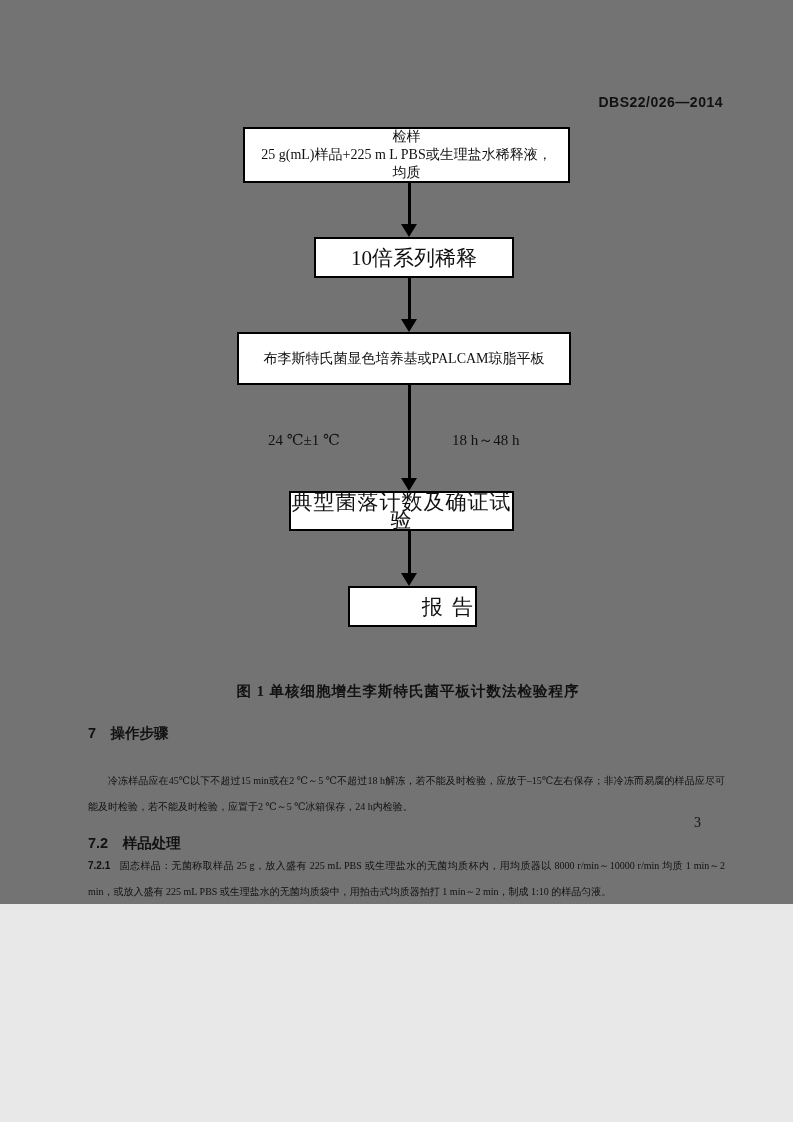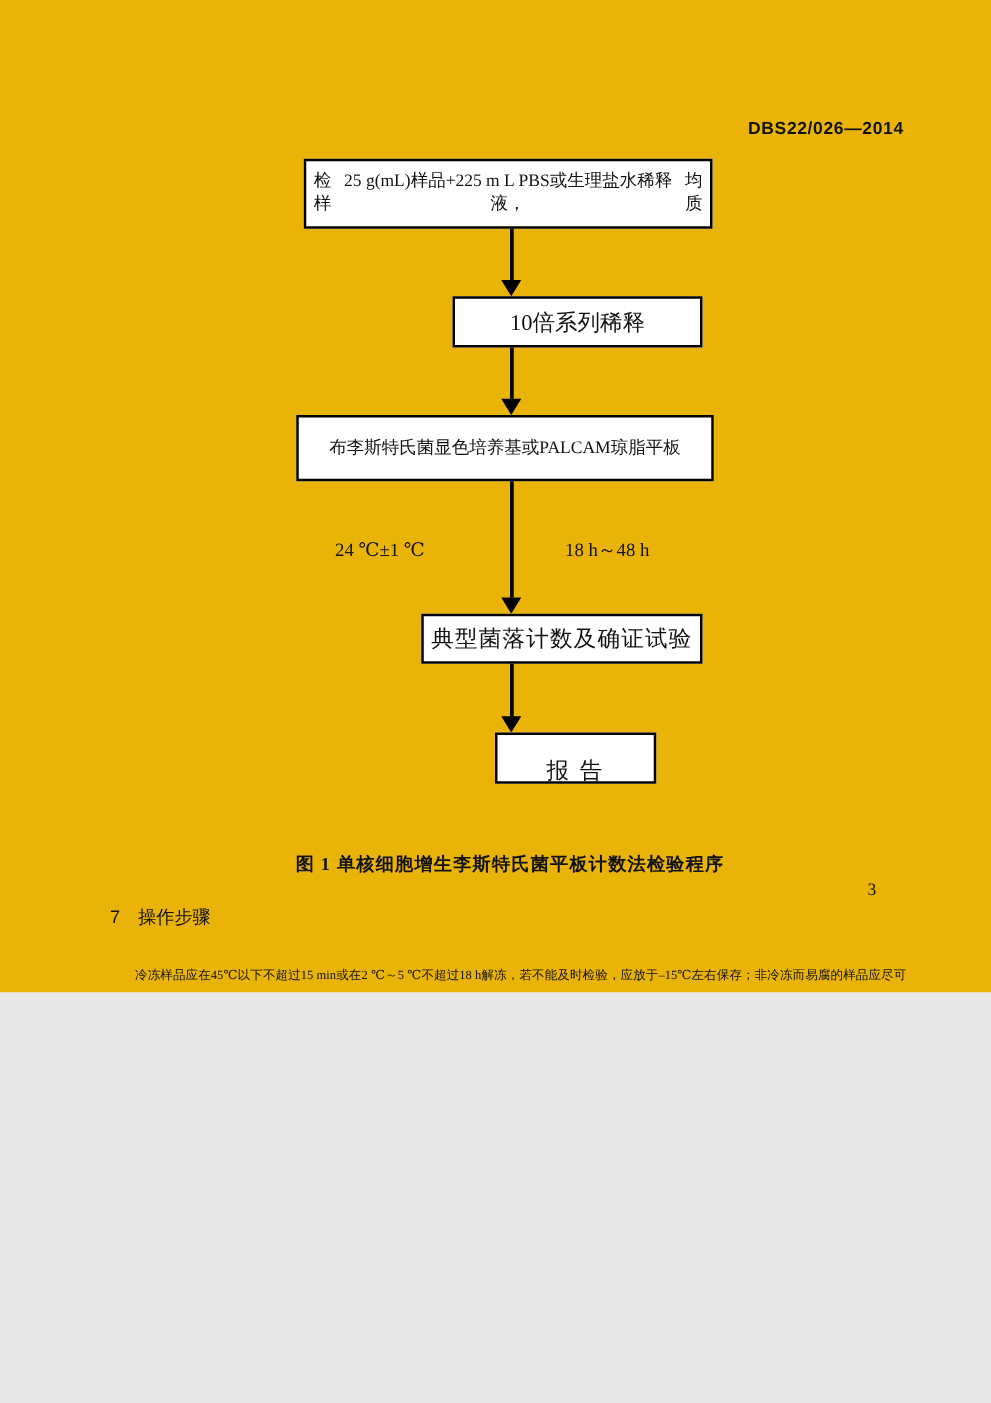--- a/index.html
+++ b/index.html
@@ -1,48 +1,49 @@
 <!DOCTYPE html>
 <html><head>
 <meta charset="utf-8">
 <style>
   * { margin: 0; padding: 0; box-sizing: border-box; }
   html, body { background: #e8e8e8; }
   .page {
     position: relative;
     width: 793px;
-    height: 794px;
+    height: 904px;
     margin: 0 auto;
-    background: #eab308;
+    background: #737373;
     font-family: "Liberation Serif", "DejaVu Serif", serif;
     color: #111111;
     overflow: hidden;
   }
   .header-code {
     position: absolute;
     top: 94px;
     right: 70px;
     font-family: "Liberation Sans", "DejaVu Sans", sans-serif;
     font-weight: bold;
     font-size: 14px;
     letter-spacing: 0.5px;
   }
   
   .fc-box {
     position: absolute;
     border: 2px solid #000;
     background: #fff;
     display: flex;
+    flex-direction: column;
     align-items: center;
     justify-content: center;
     text-align: center;
     font-size: 14px;
     line-height: 18px;
   }
-  .fc-box.single { font-size: 18px; margin-left: 48px; }
+  .fc-box.single { font-size: 21px; }
   #box-sample   { left: 243px; top: 127px; width: 327px; height: 56px; }
   #box-dilution { left: 314px; top: 237px; width: 200px; height: 41px; }
   #box-plating  { left: 237px; top: 332px; width: 334px; height: 53px; line-height: 20px; }
   #box-count    { left: 289px; top: 491px; width: 225px; height: 40px; letter-spacing: 1px;}
   #box-report   { left: 348px; top: 586px; width: 129px; height: 41px; letter-spacing: 2px; align-items: flex-end;}
   .fc-arrow {
     position: absolute;
     width: 16px;
     left: 401px;
     display: flex;
@@ -79,21 +80,21 @@
   }
   
   .content {
     position: absolute;
     left: 88px;
     top: 724px;
     width: 637px;
   }
   .sec-heading {
     font-family: "Liberation Sans", "DejaVu Sans", sans-serif;
-    font-weight: normal;
+    font-weight: bold;
     font-size: 14.5px;
   }
   .sec-heading .num { margin-right: 1em; }
   #h7  { margin-bottom: 25px; }
   #h71 { margin-bottom: 13px; }
   #h72 { margin-top: 14px; }
   .para {
     font-size: 10px;
     line-height: 26px;
     text-align: justify;
@@ -172,18 +173,21 @@
       <span class="num">7</span><span>操作步骤</span>
     </div>
 
 
     <p class="para" id="p71">冷冻样品应在45℃以下不超过15 min或在2 ℃～5 ℃不超过18 h解冻，若不能及时检验，应放于–15℃左右保存；非冷冻而易腐的样品应尽可能及时检验，若不能及时检验，应置于2 ℃～5 ℃冰箱保存，24 h内检验。</p>
 
     <div class="sec-heading" id="h72">
       <span class="num">7.2</span><span>样品处理</span>
     </div>
 
+    <p class="para" id="p721">
+      <span class="pnum">7.2.1</span><span>固态样品：无菌称取样品 25 g，放入盛有 225 mL PBS 或生理盐水的无菌均质杯内，用均质器以 8000 r/min～10000 r/min 均质 1 min～2 min，或放入盛有 225 mL PBS 或生理盐水的无菌均质袋中，用拍击式均质器拍打 1 min～2 min，制成 1:10 的样品匀液。</span>
+    </p>
 
   </div>
 
   <div class="page-number">3</div>
 
 </div>
 
 </body></html>

